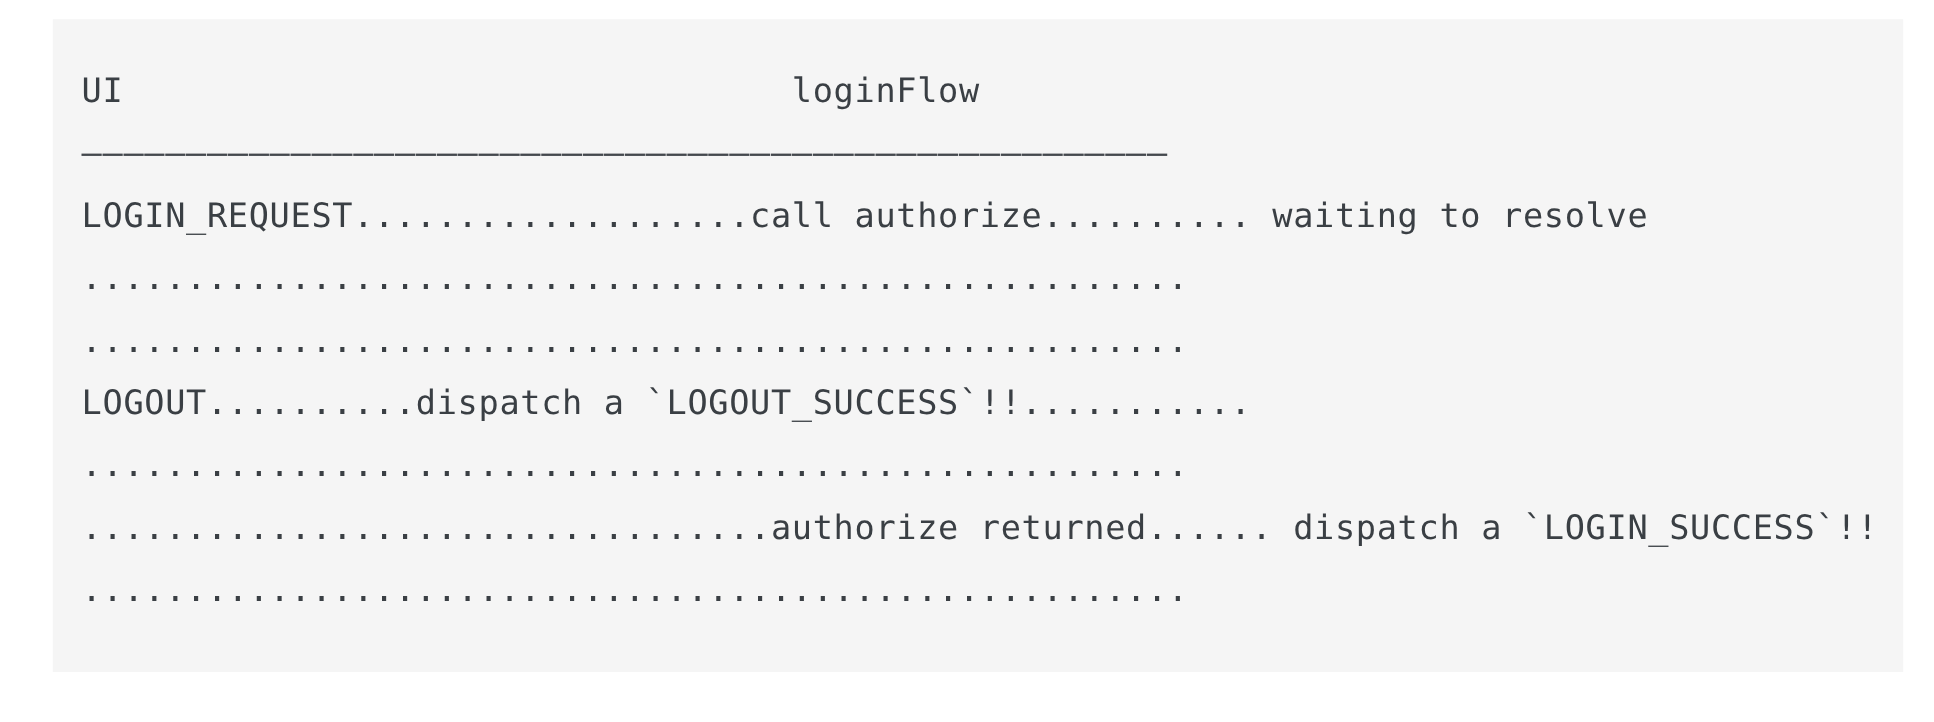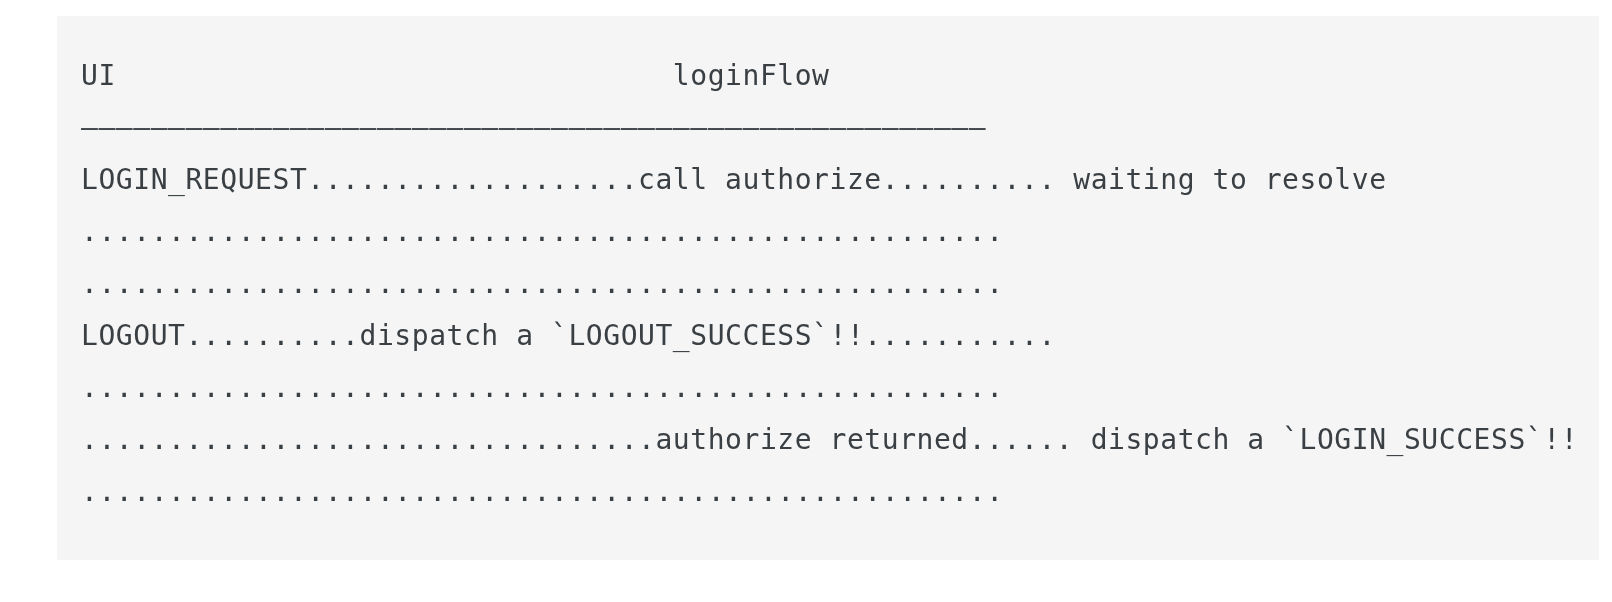--- a/index.html
+++ b/index.html
@@ -18,21 +18,21 @@
   .page {
     position: relative;
     width: 1612px;
     height: 602px;
     background: #ffffff;
     box-sizing: border-box;
   }
 
   .code-block {
     position: absolute;
-    left: 57px;
+    left: 44px;
     top: 16px;
     width: 1542px;
     height: 544px;
     background: #f5f5f5;
     box-sizing: border-box;
     padding: 34px 0 0 24px;
     overflow: hidden;
   }
 
   .code-pre {

